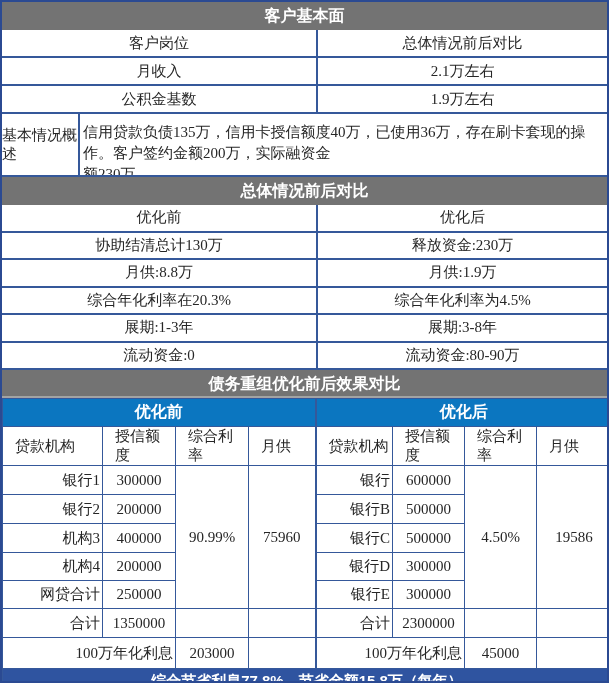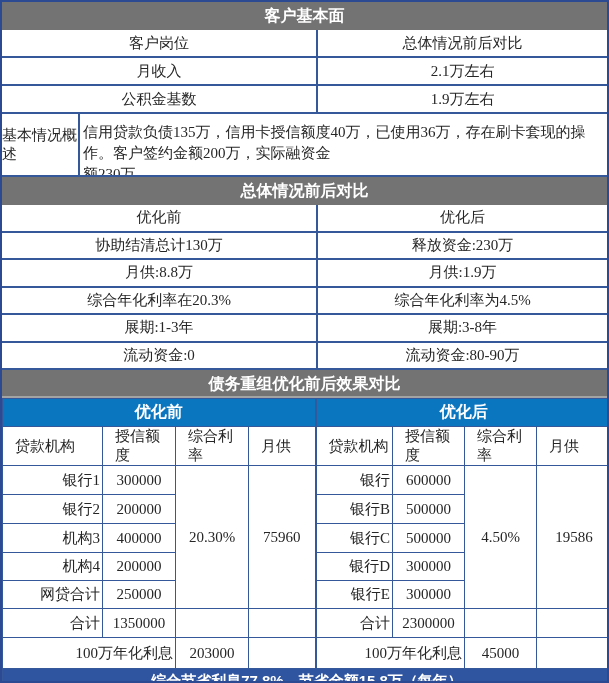--- a/index.html
+++ b/index.html
@@ -133,21 +133,21 @@
       <td>综合利率</td>
       <td>月供</td>
       <td class="mid">贷款机构</td>
       <td>授信额度</td>
       <td>综合利率</td>
       <td>月供</td>
     </tr>
     <tr style="height:29px">
       <td class="lbl lb">银行1</td>
       <td class="num">300000</td>
-      <td class="ctr" rowspan="5">20.30%</td>
+      <td class="ctr" rowspan="5">90.99%</td>
       <td class="ctr" rowspan="5">75960</td>
       <td class="lbl lb mid">银行</td>
       <td class="num">600000</td>
       <td class="ctr" rowspan="5">4.50%</td>
       <td class="ctr" rowspan="5">19586</td>
     </tr>
     <tr style="height:29px">
       <td class="lbl lb">银行2</td>
       <td class="num">200000</td>
       <td class="lbl lb mid">银行B</td>

